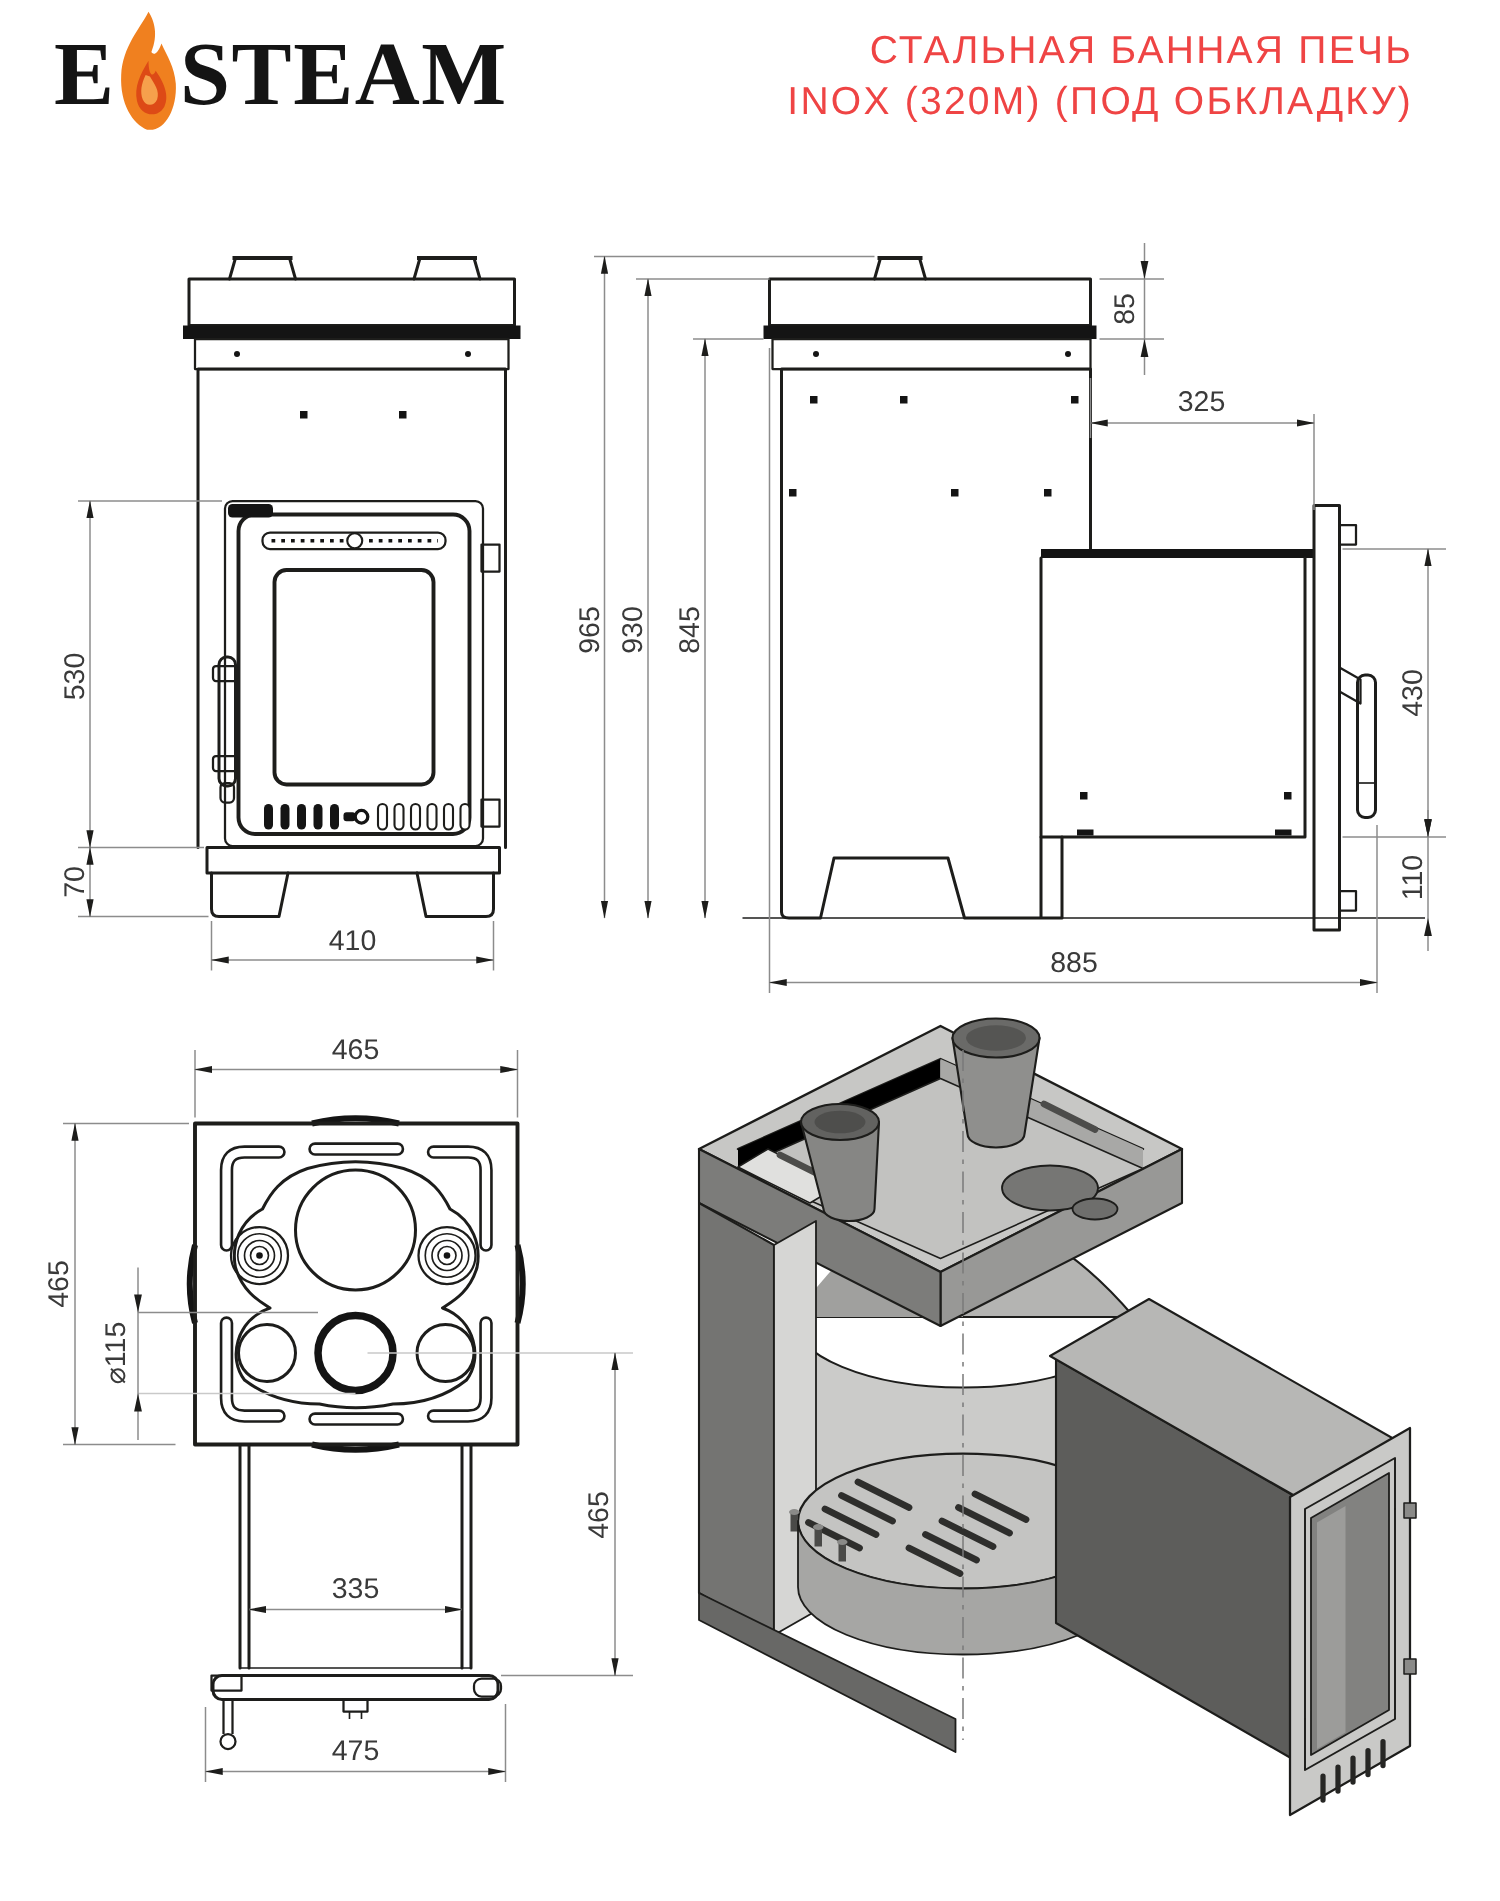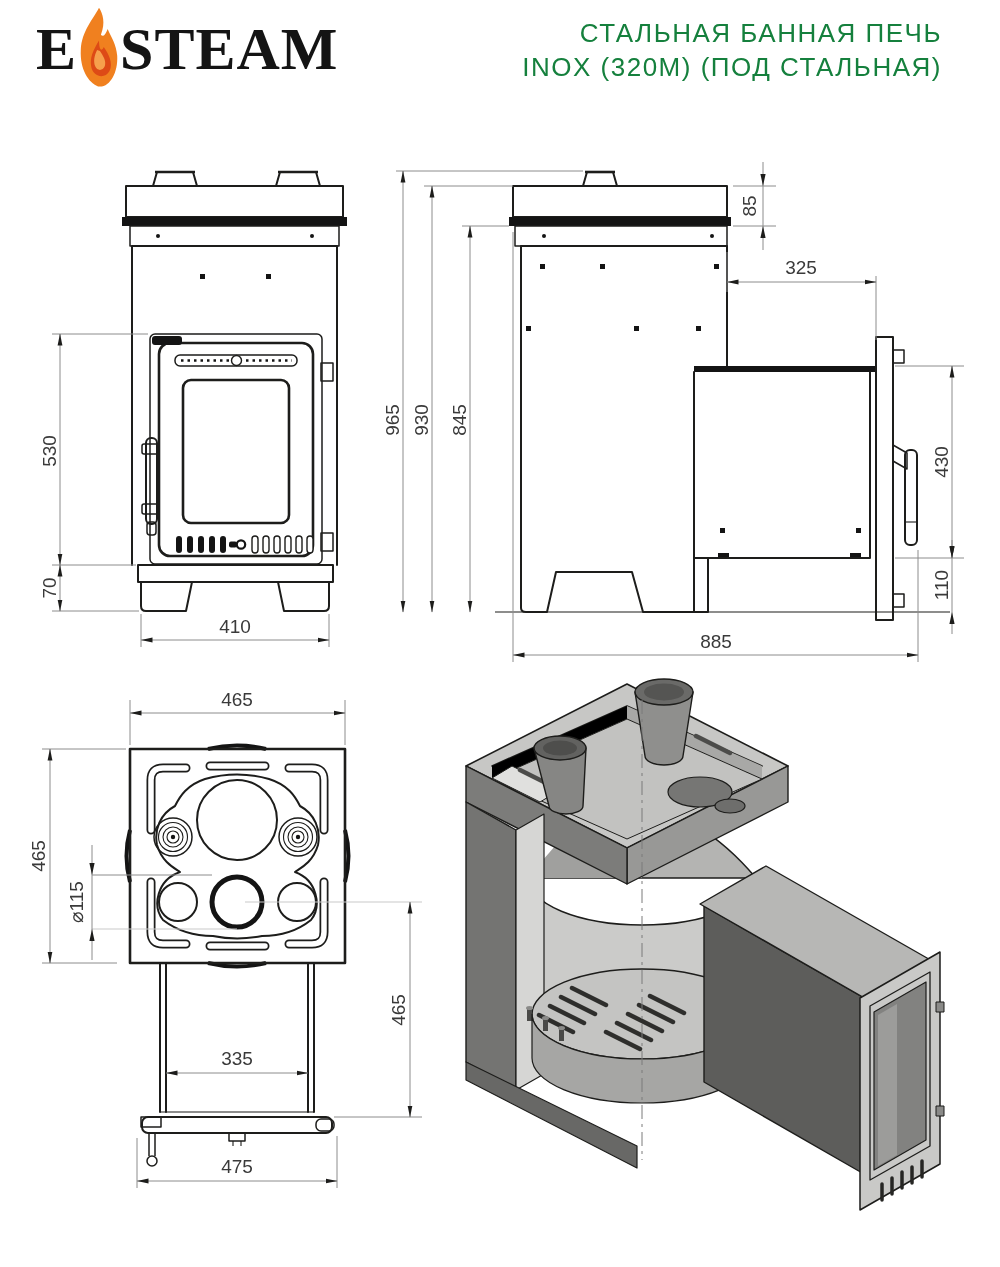--- a/index.html
+++ b/index.html
@@ -4,21 +4,21 @@
 <style>
   html,body{margin:0;padding:0;background:#ffffff;}
   .page{position:relative;width:1000px;height:1267px;background:#fff;overflow:hidden;
         font-family:"Liberation Sans",sans-serif;}
   
   .header{position:absolute;left:0;top:0;width:100%;height:120px;}
   .logo{position:absolute;left:36px;top:6px;height:92px;display:flex;align-items:flex-start;}
   .logo span{font-family:"Liberation Serif",serif;font-weight:700;font-size:60px;line-height:86px;
              color:#141414;letter-spacing:1px;}
   .logo svg.flame{width:46px;height:88px;margin:0 -2px 0 -1px;}
-  .title{position:absolute;right:58px;top:16px;text-align:right;color:#15803d;
+  .title{position:absolute;right:58px;top:16px;text-align:right;color:#ef4444;
          font-size:26px;line-height:34px;letter-spacing:1.5px;font-weight:400;}
   
   svg.sheet{position:absolute;left:0;top:0;}
   .ln{stroke:#1d1d1b;stroke-width:2;fill:none;stroke-linejoin:round;stroke-linecap:round;}
   .ln15{stroke:#1d1d1b;stroke-width:1.5;fill:none;stroke-linejoin:round;}
   .ln25{stroke:#1d1d1b;stroke-width:2.6;fill:none;stroke-linejoin:round;}
   .thin{stroke:#1d1d1b;stroke-width:1.1;fill:none;}
   .blk{fill:#141414;stroke:none;}
   .dim{stroke:#8c8c8c;stroke-width:1;fill:none;}
   .dimlt{stroke:#c9c9c9;stroke-width:1;fill:none;}
@@ -37,21 +37,21 @@
       <span>E</span>
       <svg class="flame" viewBox="0 0 48 88">
         <path d="M24,0 C18,12 6,24 5,44 C4,64 13,78 23,82 C35,84 44,68 43,50 C42,38 37,31 33,22 C31,28 28,31 26,28 C31,16 28,6 24,0 Z" fill="#f0801f"></path>
         <path d="M24,34 C18,44 14,52 16,62 C18,72 30,75 35,66 C39,58 34,48 29,41 C27,46 24,44 24,34 Z" fill="#dd4a16"></path>
         <path d="M22,44 C19,50 18,56 20,61 C22,66 28,66 30,61 C32,55 28,50 25,45 Z" fill="#f6a04c"></path>
       </svg>
       <span>STEAM</span>
     </div>
     <div class="title">
       <div>СТАЛЬНАЯ БАННАЯ ПЕЧЬ</div>
-      <div>INOX (320М) (ПОД СТАЛЬНАЯ)</div>
+      <div>INOX (320М) (ПОД ОБКЛАДКУ)</div>
     </div>
   </div>
 
   <svg class="sheet" width="1000" height="1267" viewBox="0 0 1000 1267">
     <defs>
       <marker id="arr" viewBox="0 0 12 6" refX="11.5" refY="3" markerWidth="12" markerHeight="6" orient="auto-start-reverse" markerUnits="userSpaceOnUse">
         <path d="M0,0.6 L12,3 L0,5.4 Z" fill="#1d1d1b"></path>
       </marker>
     </defs>
 

